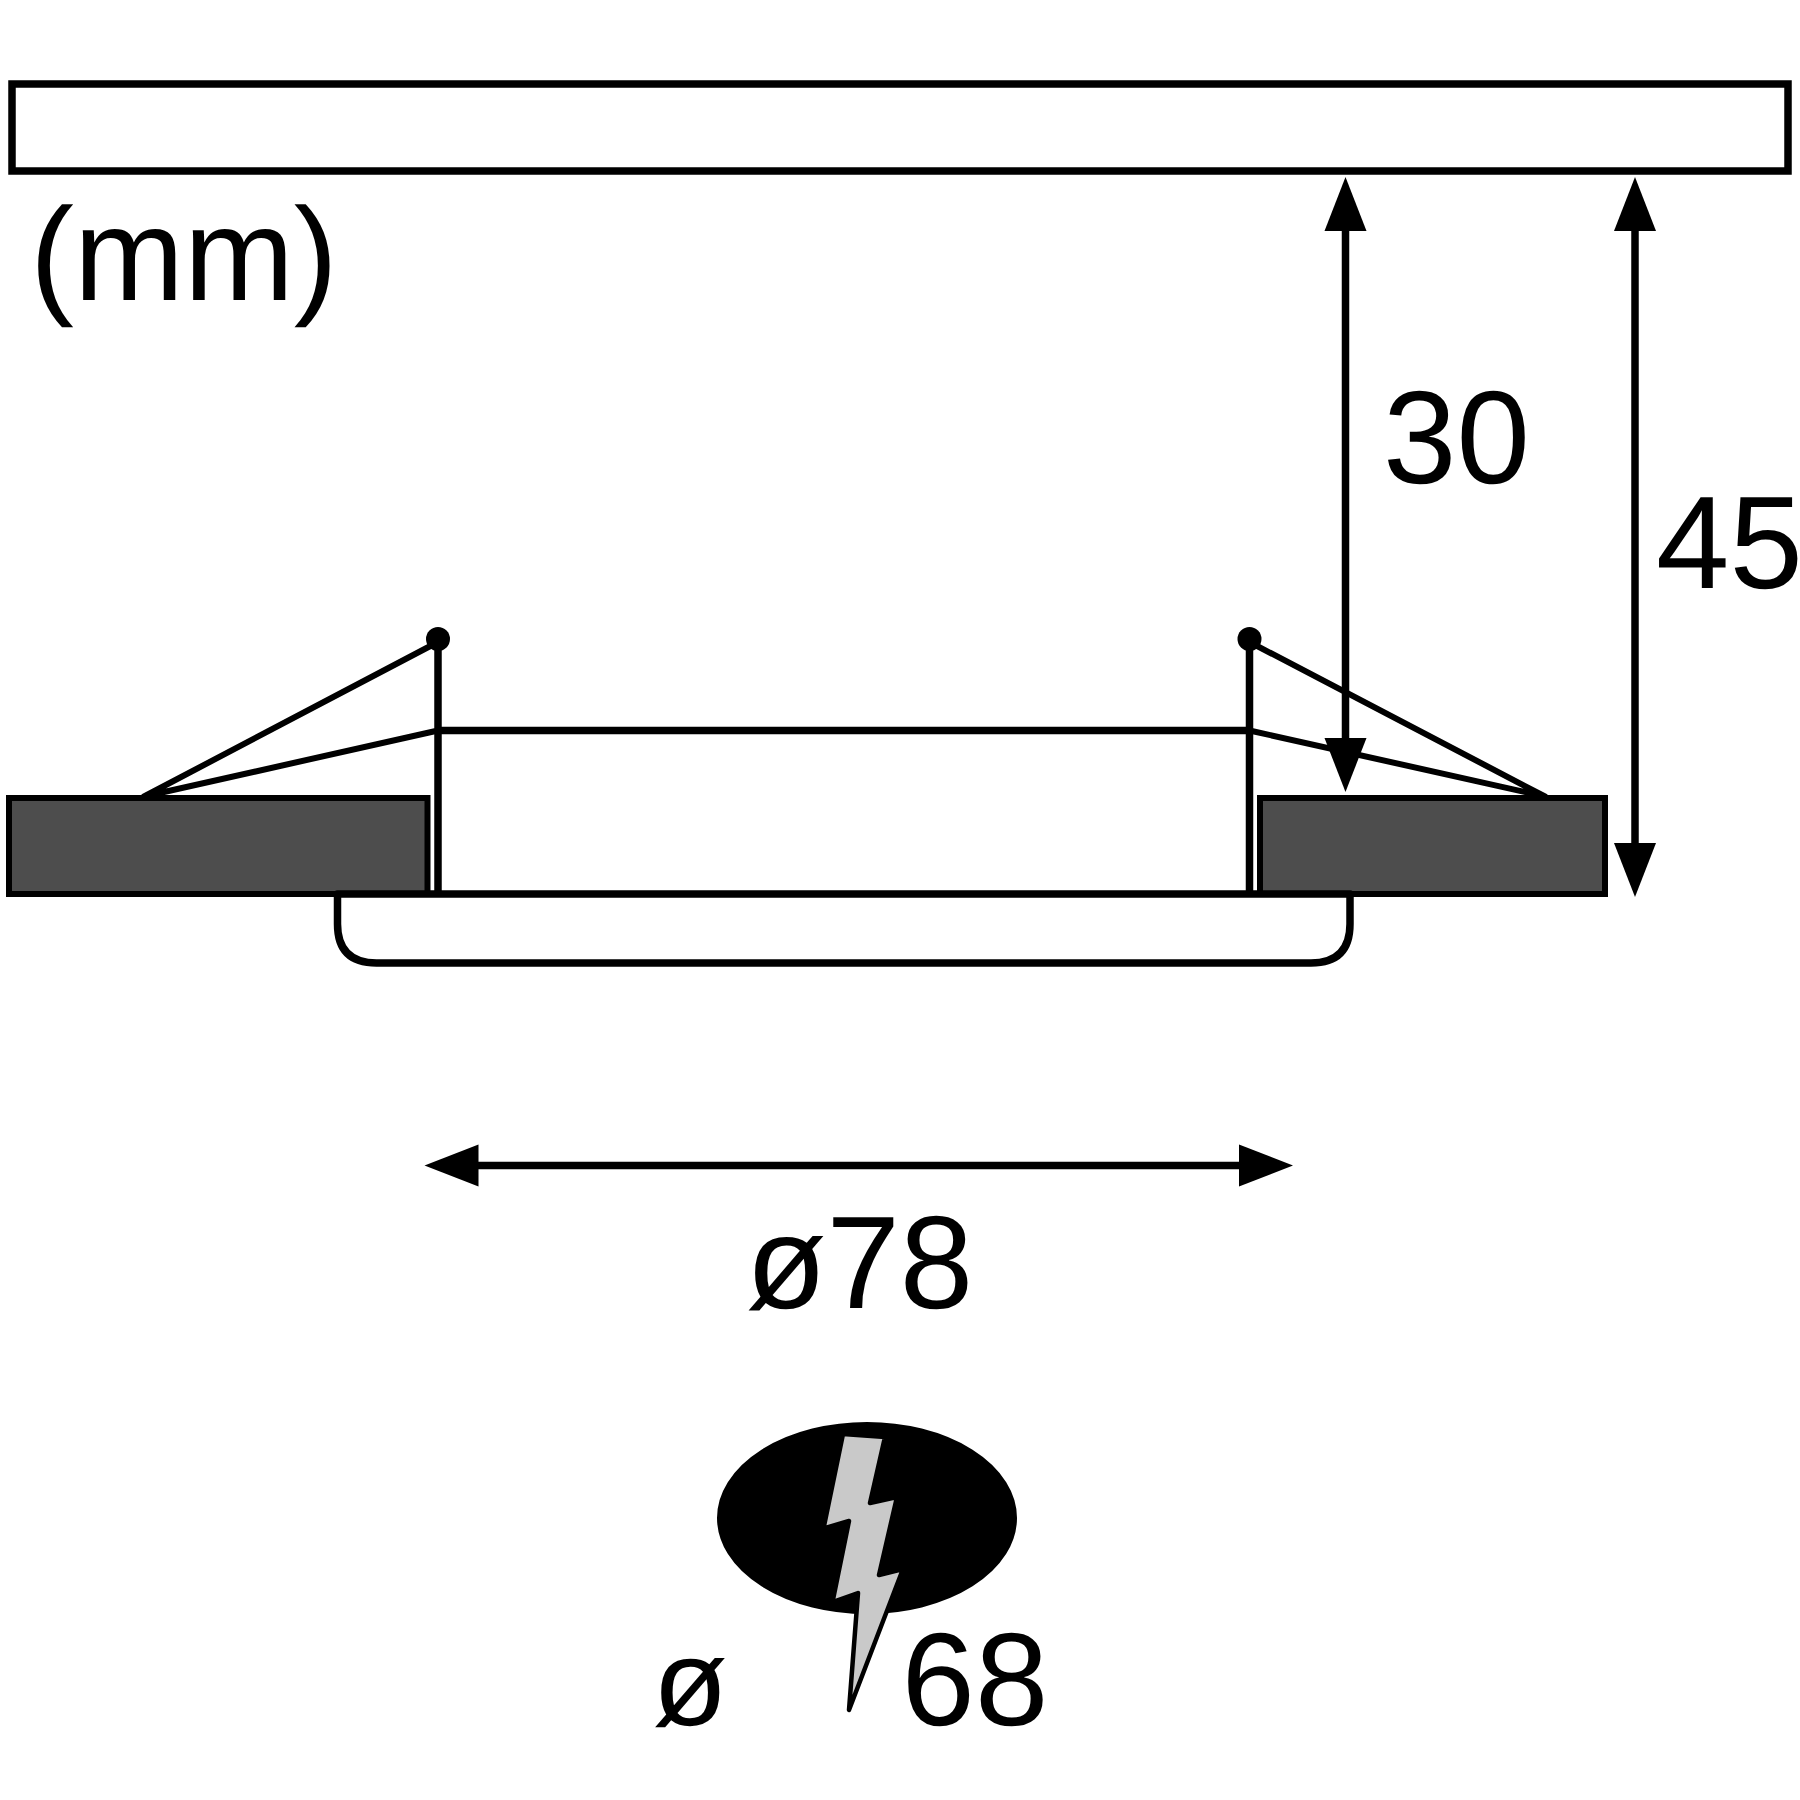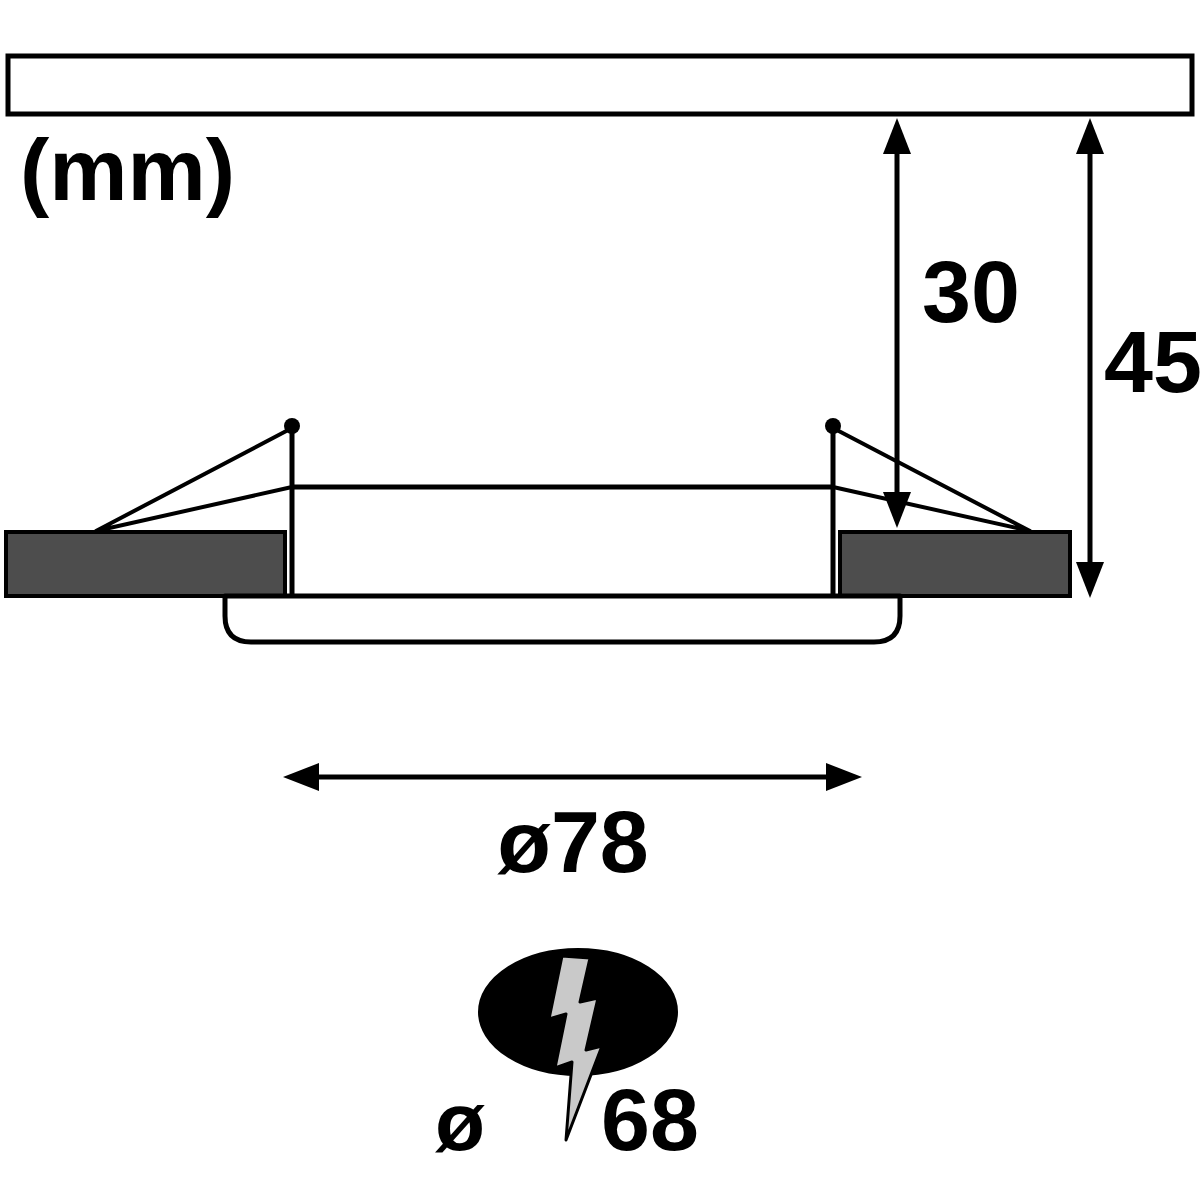--- a/index.html
+++ b/index.html
@@ -7,21 +7,20 @@
     padding: 0;
     background: #ffffff;
     font-family: "Liberation Sans", sans-serif;
   }
   .stage {
     position: relative;
     width: 1200px;
     height: 1200px;
     background: #ffffff;
     overflow: hidden;
-    font-weight: bold;
   }
   svg text {
     font-family: "Liberation Sans", "DejaVu Sans", sans-serif;
     fill: #000000;
   }
 </style>
 </head>
 <body>
 
 <div class="stage">

